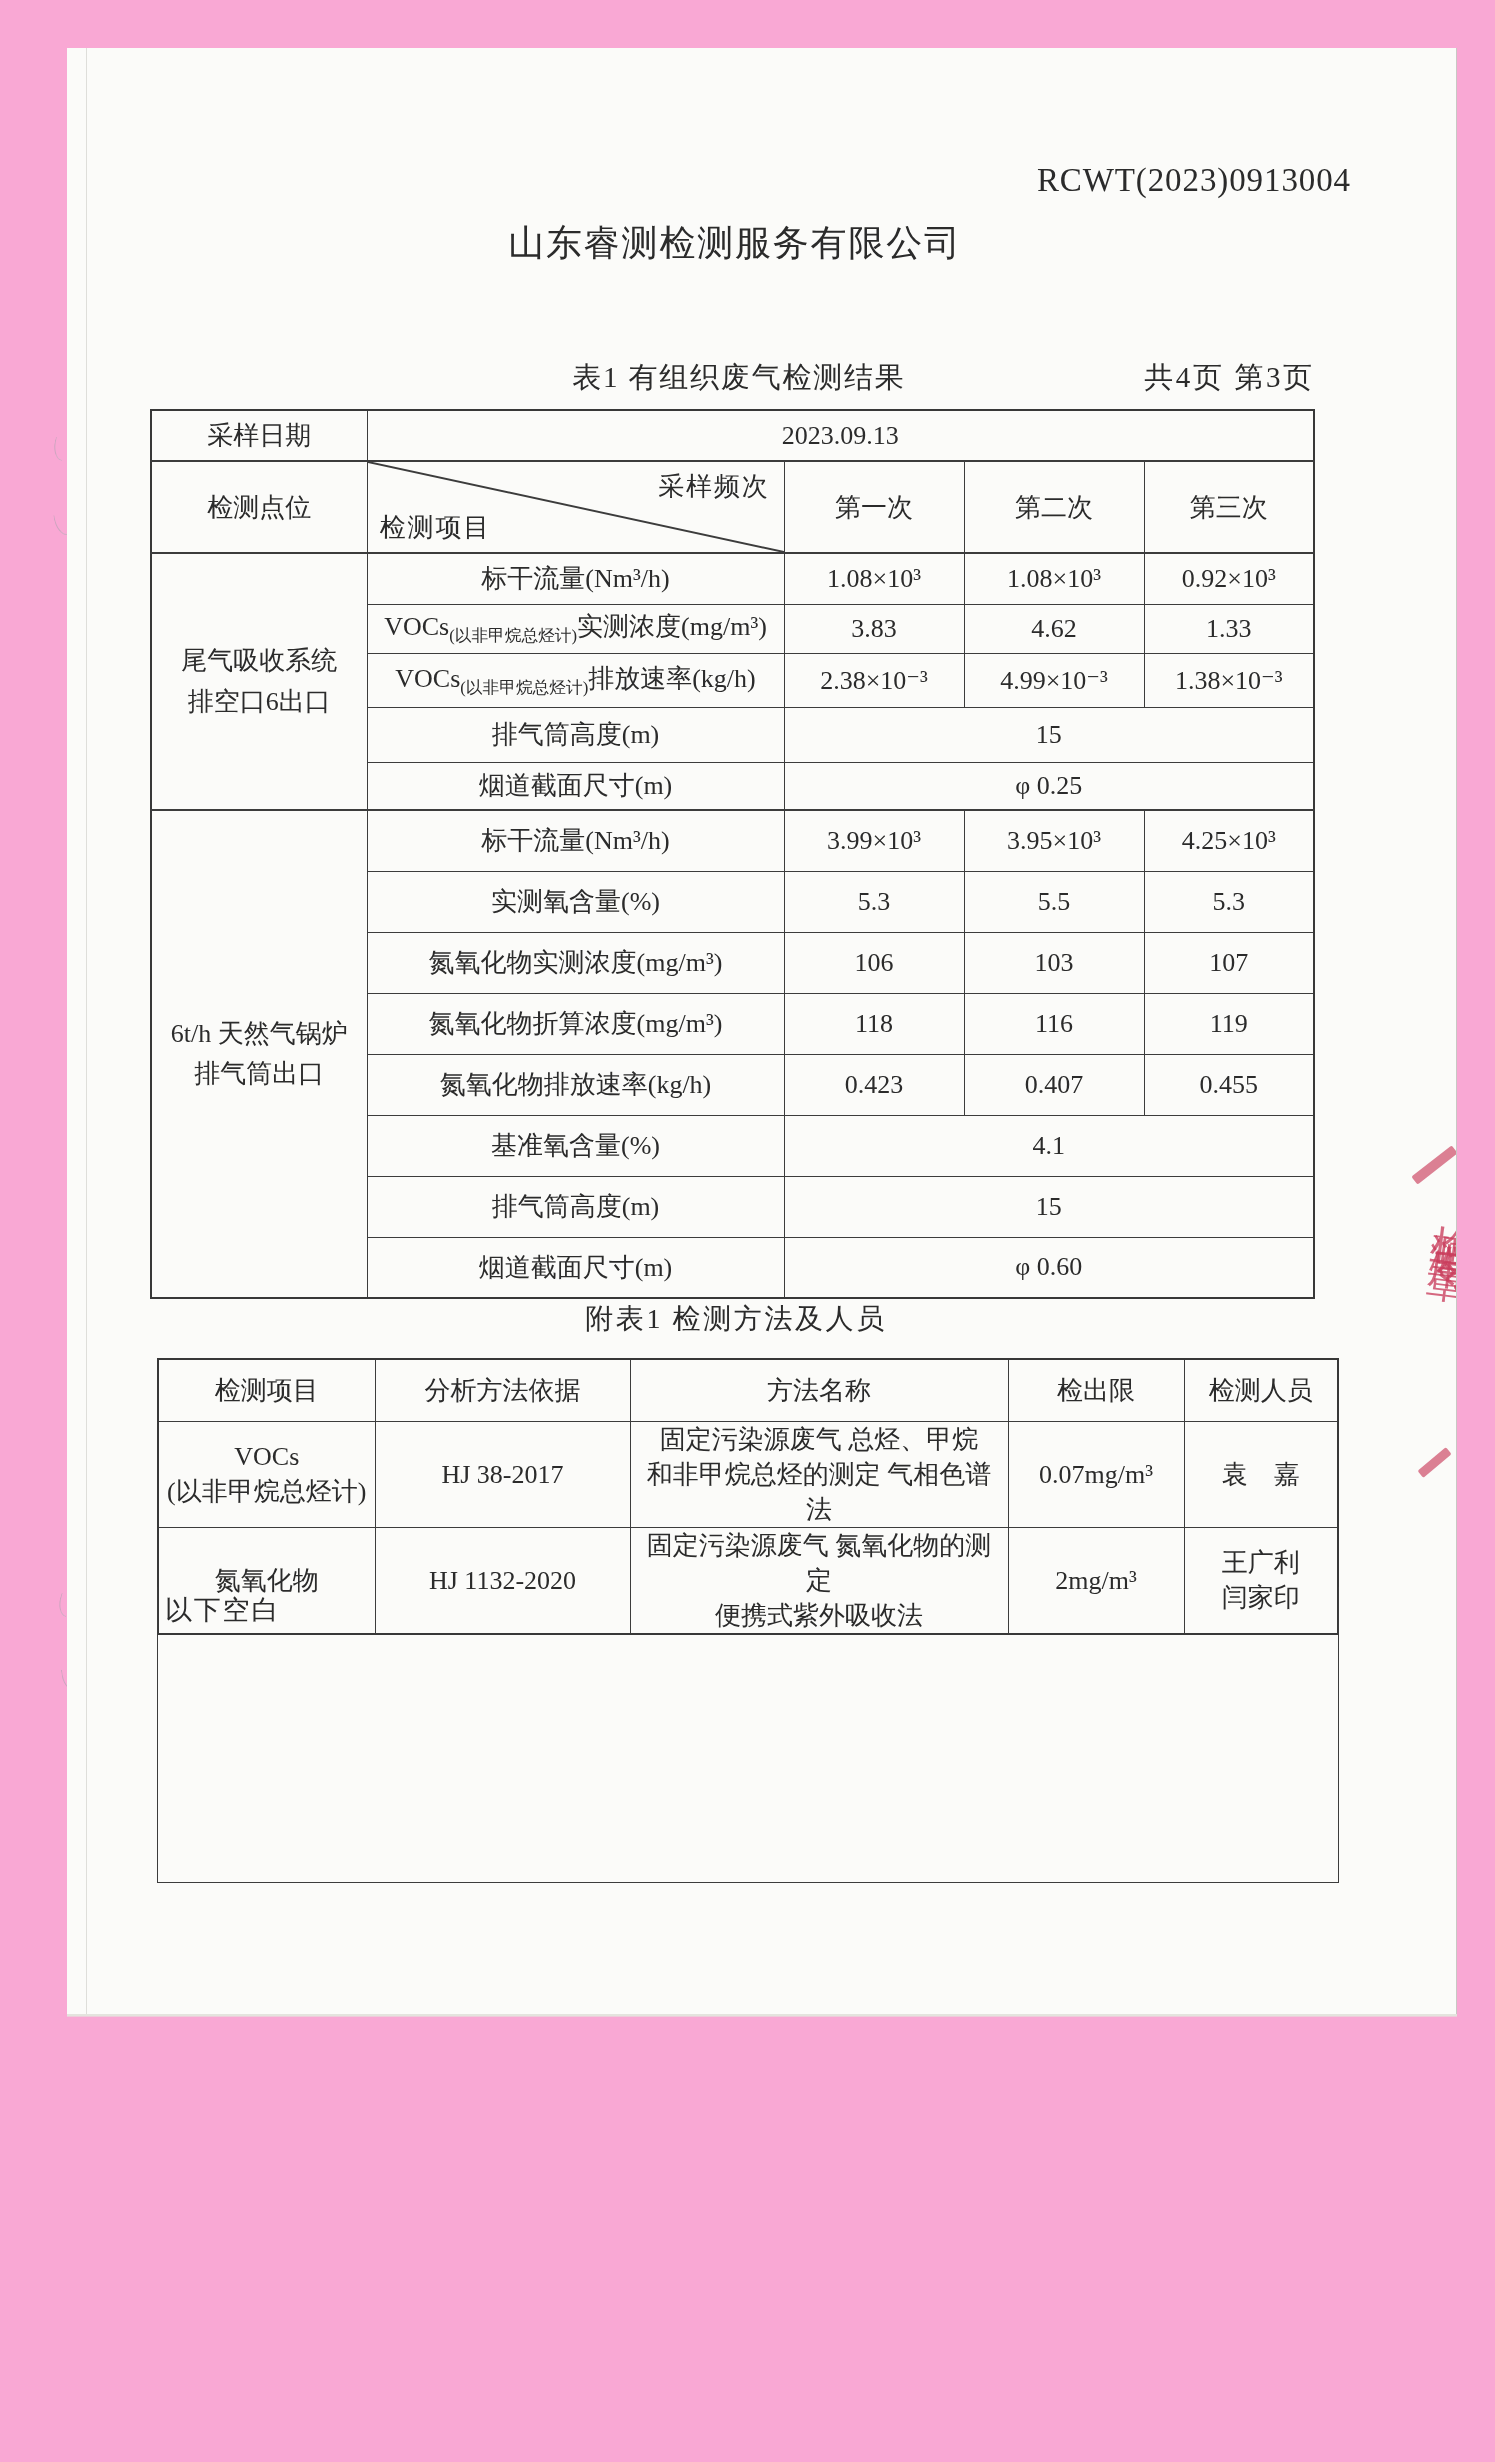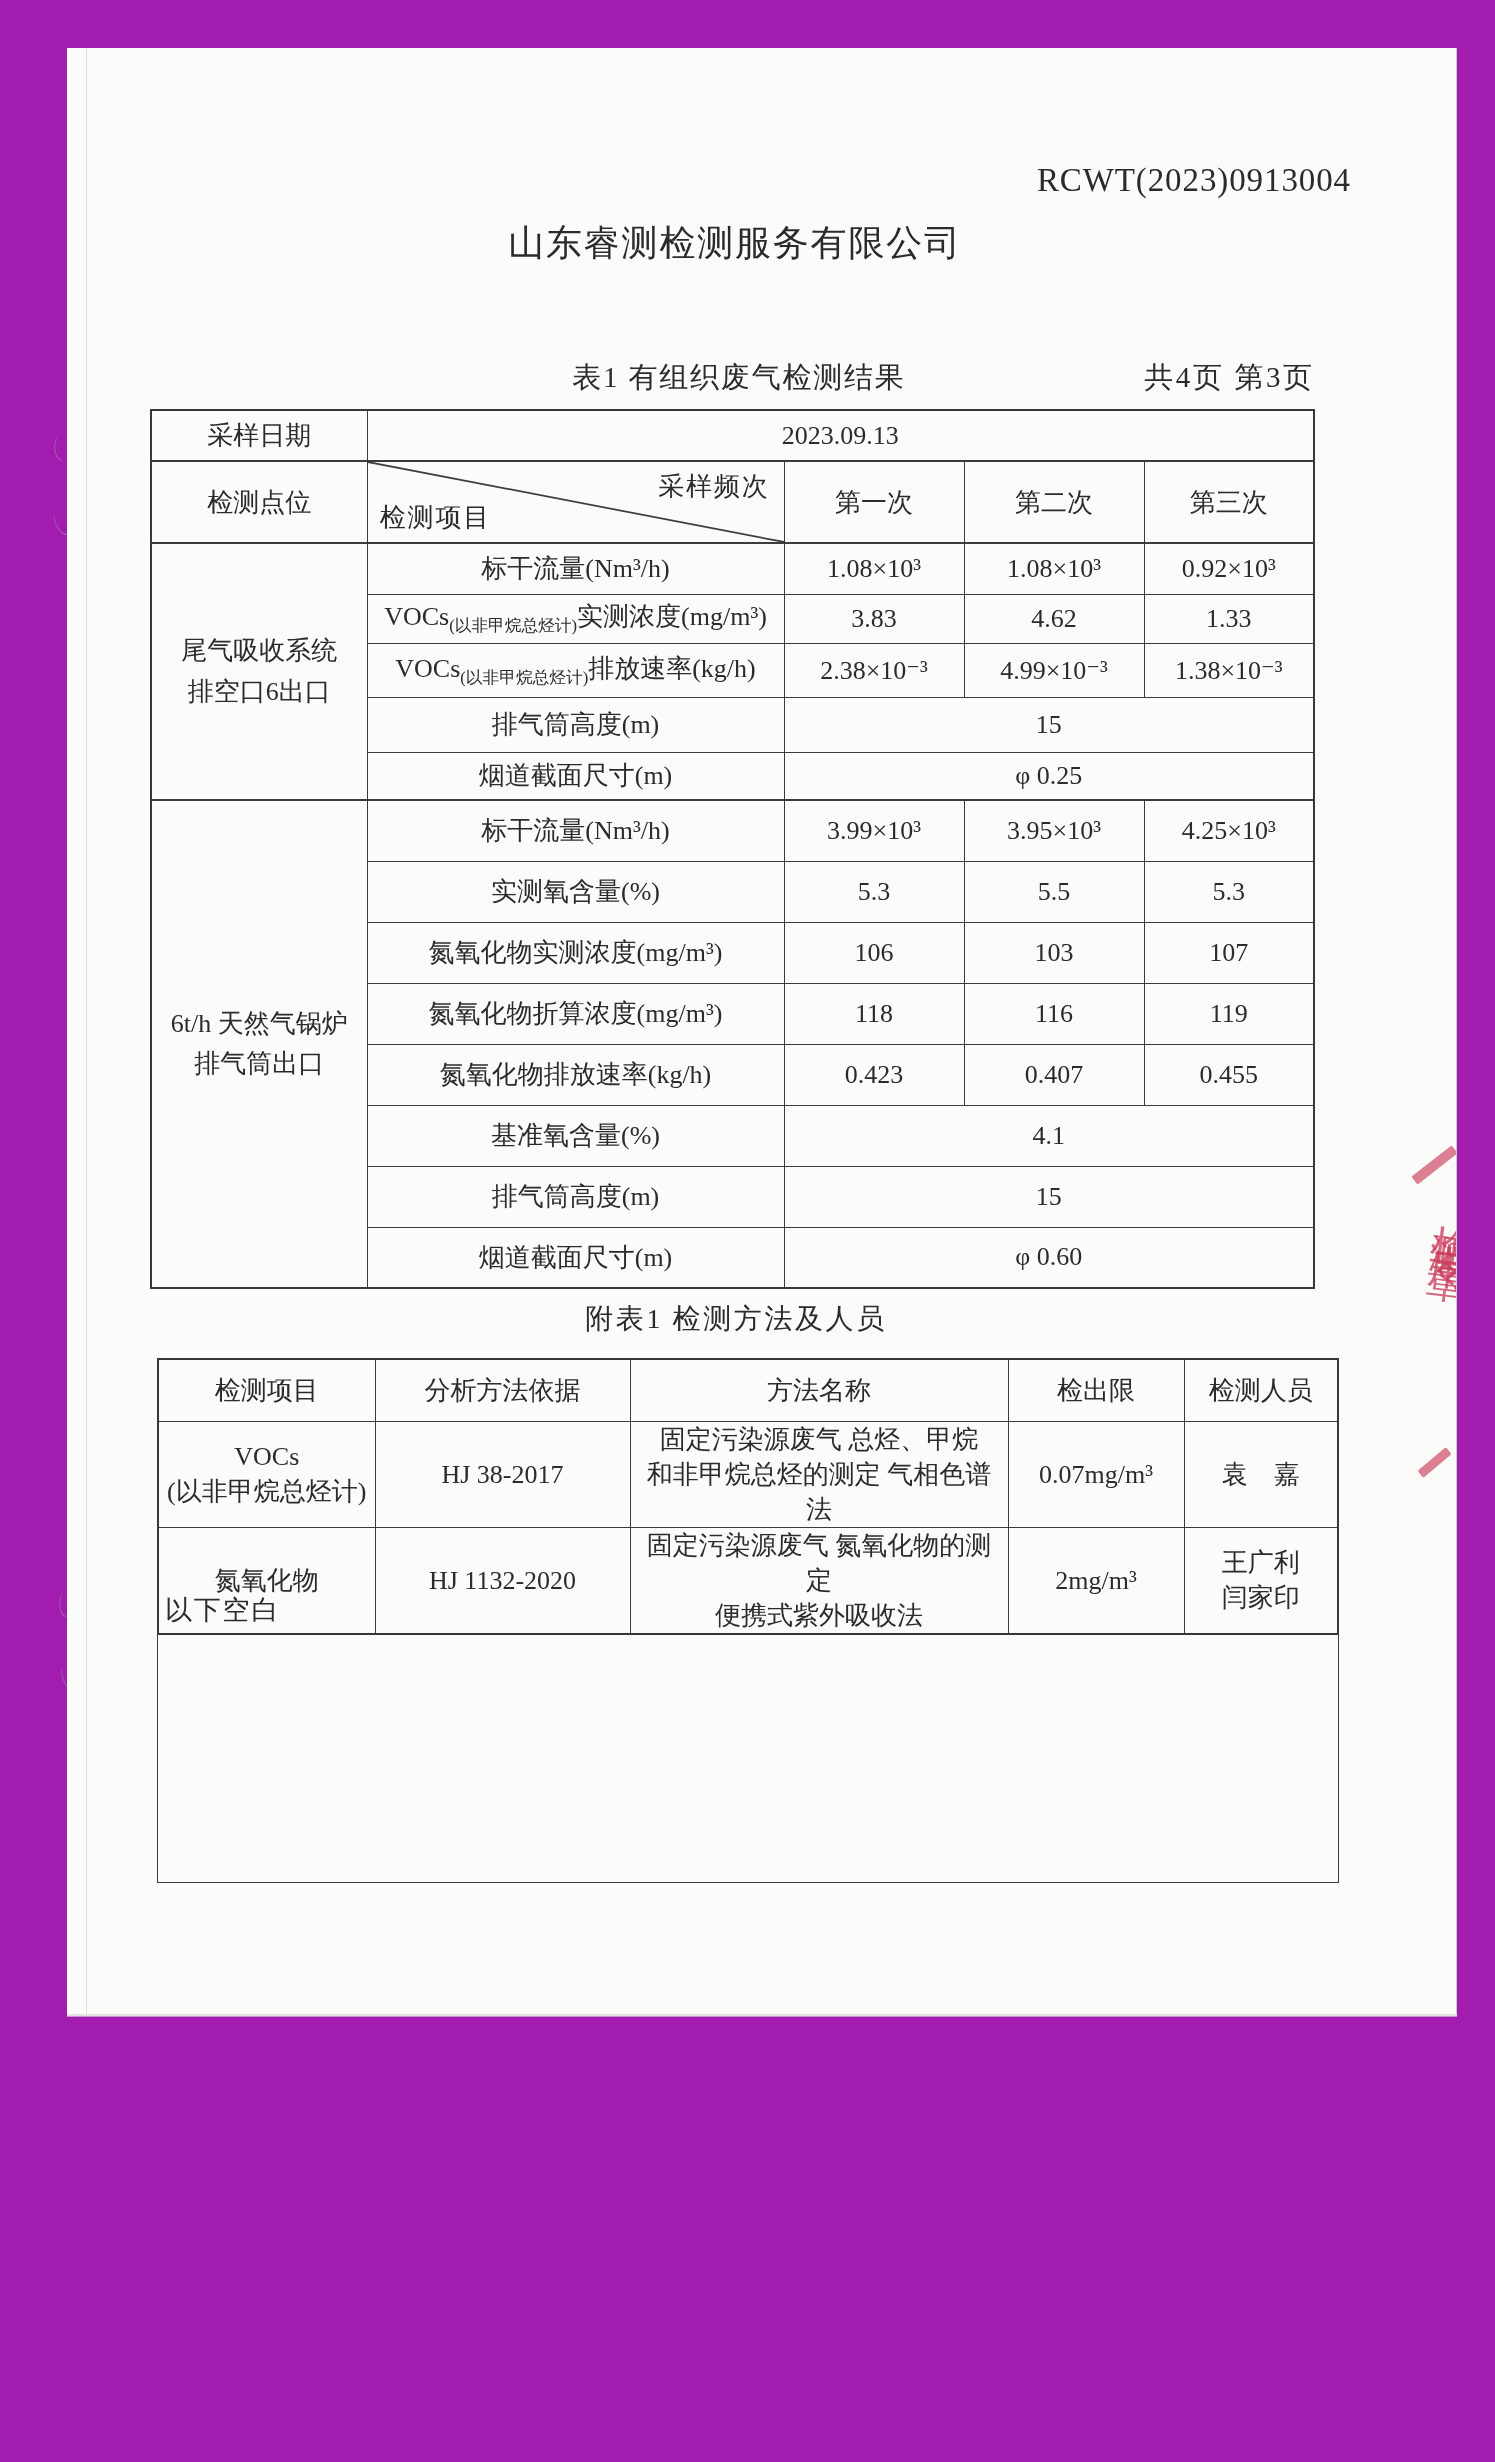--- a/index.html
+++ b/index.html
@@ -1,16 +1,16 @@
 <!DOCTYPE html>
 <html style="font-size:14px"><head>
 <meta charset="utf-8">
 <style>
   html,body{margin:0;padding:0;background:#ffffff;}
-  #canvas{position:relative;width:1495px;height:2462px;background:#a21caf;overflow:hidden;
+  #canvas{position:relative;width:1495px;height:2462px;background:#f9a8d4;overflow:hidden;
           font-family:"Liberation Serif","DejaVu Serif",serif;color:#2b2b2b;}
   
   .paper{position:absolute;left:67px;top:48px;width:1389px;height:1966px;
          background:#fbfbf9;overflow:hidden;
          border-right:1.8px solid #c8c8c4;
          box-shadow:0 2.6px 0 #e4e4de;}
   .foldline{position:absolute;left:19.3px;top:0;width:0.9px;height:1966px;background:#dededa;}
   
   .refno{position:absolute;left:915px;top:114px;width:369px;text-align:right;
          font-size:33px;letter-spacing:0.9px;}
@@ -86,21 +86,21 @@
           <col style="width:180px">
           <col style="width:170px">
         </colgroup>
 
       <tbody>
           <tr style="height:51px">
         <td class="thick-b">采样日期</td>
         <td class="thick-b" colspan="4">2023.09.13</td>
       </tr>
 
-      <tr style="height:82px">
+      <tr style="height:92px">
         <td class="thick-b">检测点位</td>
         <td class="diag thick-b">
           <svg viewBox="0 0 474 93" preserveAspectRatio="none">
                 <line x1="0" y1="0" x2="474" y2="93" stroke="#3c3c3c" stroke-width="2"></line>
               </svg>
           <span class="dtop">采样频次</span>
           <span class="dbot">检测项目</span>
         </td>
         <td class="thick-b">第一次</td>
         <td class="thick-b">第二次</td>

